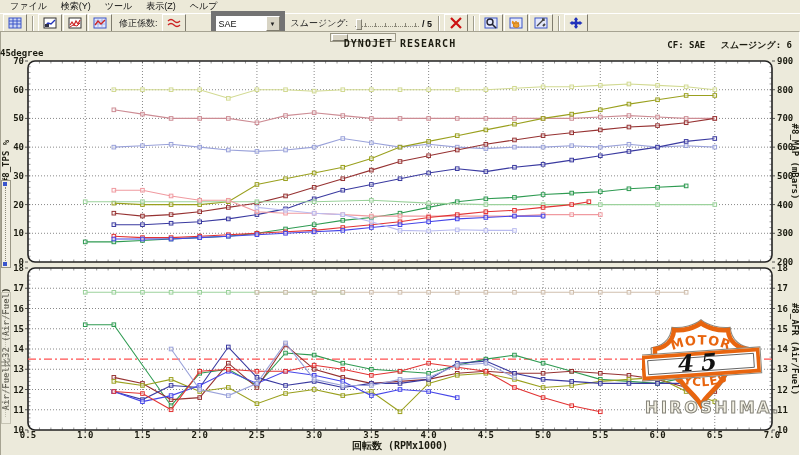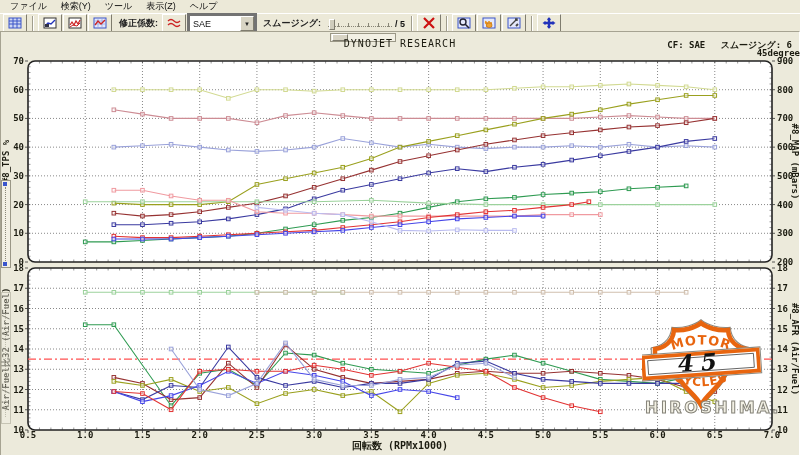--- a/index.html
+++ b/index.html
@@ -9,40 +9,40 @@
   .menubar{position:absolute;left:0;top:0;width:100%;height:13px;display:flex;align-items:center;
            padding-left:3px;font-size:9px;color:#111;}
   .menu-item{padding:6px 7px;line-height:13px;white-space:nowrap;}
 
   
   .toolbar{position:absolute;left:0;top:13px;width:100%;height:20px;display:flex;align-items:center;
            padding-left:3px;border-top:1px solid #fff;box-sizing:border-box;font-size:9px;color:#111;}
   .tbtn{width:22px;height:17px;background:#ece9d8;border:1px solid;border-color:#fff #7f7c6e #7f7c6e #fff;
         display:flex;align-items:center;justify-content:center;margin-right:1px;flex:none;}
   .tsep{width:0;height:15px;border-left:1px solid #a09d8c;border-right:1px solid #fff;margin:0 4px;flex:none;}
-  .tlabel{margin:0 4px 0 6px;white-space:nowrap;font-weight:bold;color:#222;}
-  .combobox{width:64px;height:15px;background:#fff;border:3px solid #737373;display:flex;align-items:center;
-            justify-content:space-between;flex:none;}
+  .tlabel{margin:0 4px 0 6px;white-space:nowrap;font-weight:normal;color:#222;}
+  .combobox{width:64px;height:15px;background:#fff;border:5px solid #737373;display:flex;align-items:center;
+            justify-content:space-between;flex:none;margin-left:24px;}
   .combo-text{font-size:9px;padding-left:3px;}
   .combo-arrow{width:12px;height:13px;background:#d8d4c4;border:1px solid;border-color:#fff #7f7c6e #7f7c6e #fff;
                display:flex;align-items:center;justify-content:center;font-size:6px;color:#222;}
   .slider{width:64px;height:13px;position:relative;flex:none;margin:0 3px;}
   .slider .track{position:absolute;left:0;right:0;top:9px;border-bottom:1px dotted #8a8778;}
   .slider .dot{position:absolute;top:6px;width:1px;height:4px;background:#8a8778;}
   .slider .thumb{position:absolute;left:1px;top:2px;width:4px;height:9px;background:#cfccbc;
                  border:1px solid;border-color:#fff #7f7c6e #7f7c6e #fff;}
   .slider-suffix{font-weight:bold;margin-right:2px;white-space:nowrap;}
 
   
   .panel{position:absolute;left:0;top:31px;width:798px;height:423px;background:#eceadb;
          border:1px solid;border-color:#a6a392 #fff #fff #a6a392;}
   #charts{position:absolute;left:0;top:31px;}
-  .hdr-title{position:absolute;top:38px;left:0;width:100%;text-align:center;font-size:10px;font-weight:normal;
+  .hdr-title{position:absolute;top:38px;left:0;width:100%;text-align:center;font-size:10px;font-weight:bold;
              font-family:"DejaVu Sans Mono",monospace;color:#1b1b10;letter-spacing:1px;}
-  .hdr-sub{position:absolute;top:48px;left:0;width:100%;text-align:right;font-size:9px;font-weight:bold;
+  .hdr-sub{position:absolute;top:48px;left:0;width:100%;text-align:left;font-size:9px;font-weight:bold;
            font-family:"DejaVu Sans Mono",monospace;color:#1b1b10;}
   .hdr-right{position:absolute;top:39px;right:8px;font-size:9px;font-weight:bold;
              font-family:"DejaVu Sans Mono",monospace;color:#1b1b10;white-space:nowrap;}
   .hdr-right span{margin-left:10px;margin-top:44px;}
 
   
   .hscroll{position:absolute;left:330px;top:33px;width:64px;height:7px;background:#f2f0e4;
            border:1px solid #9a9786;}
   .hscroll .thumb{position:absolute;left:1px;top:0;width:14px;height:5px;background:#d8d4c4;
                   border:1px solid;border-color:#fff #7f7c6e #7f7c6e #fff;}

